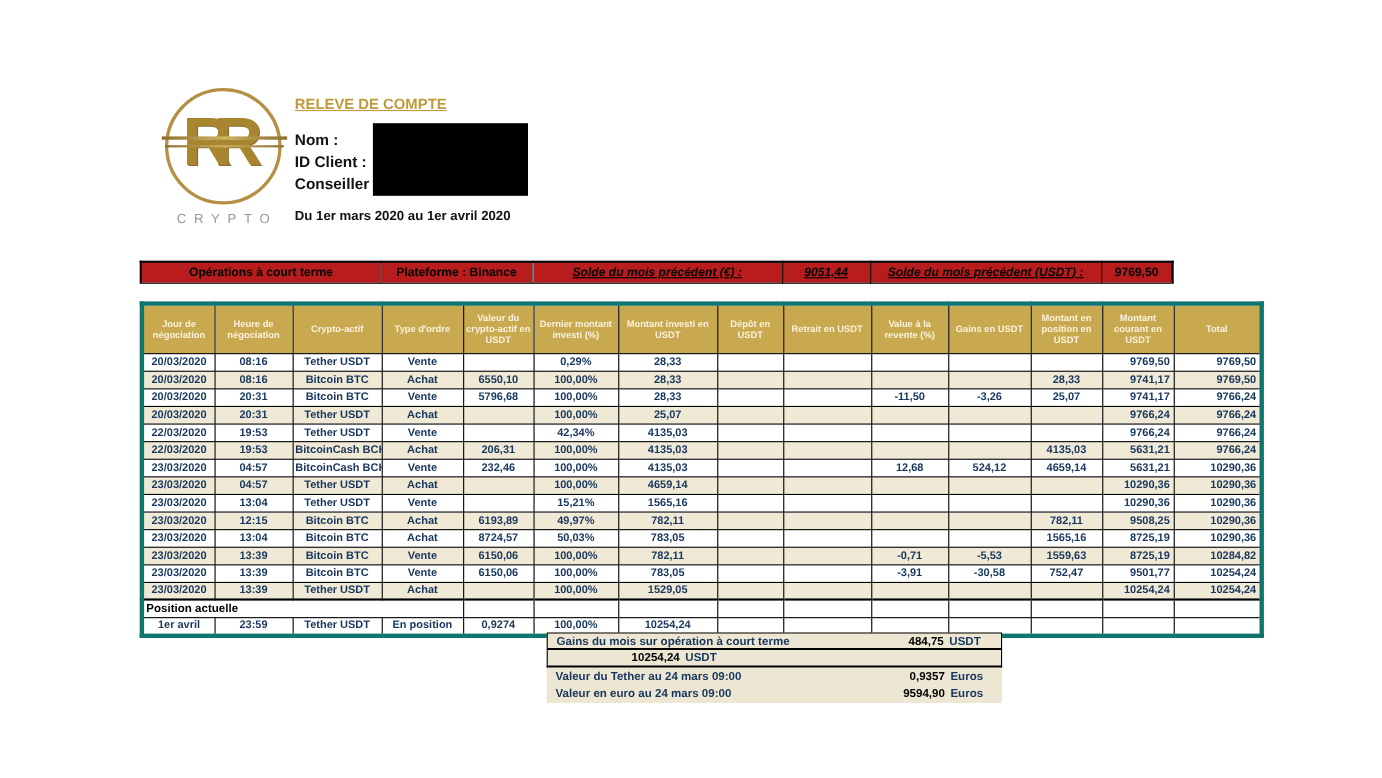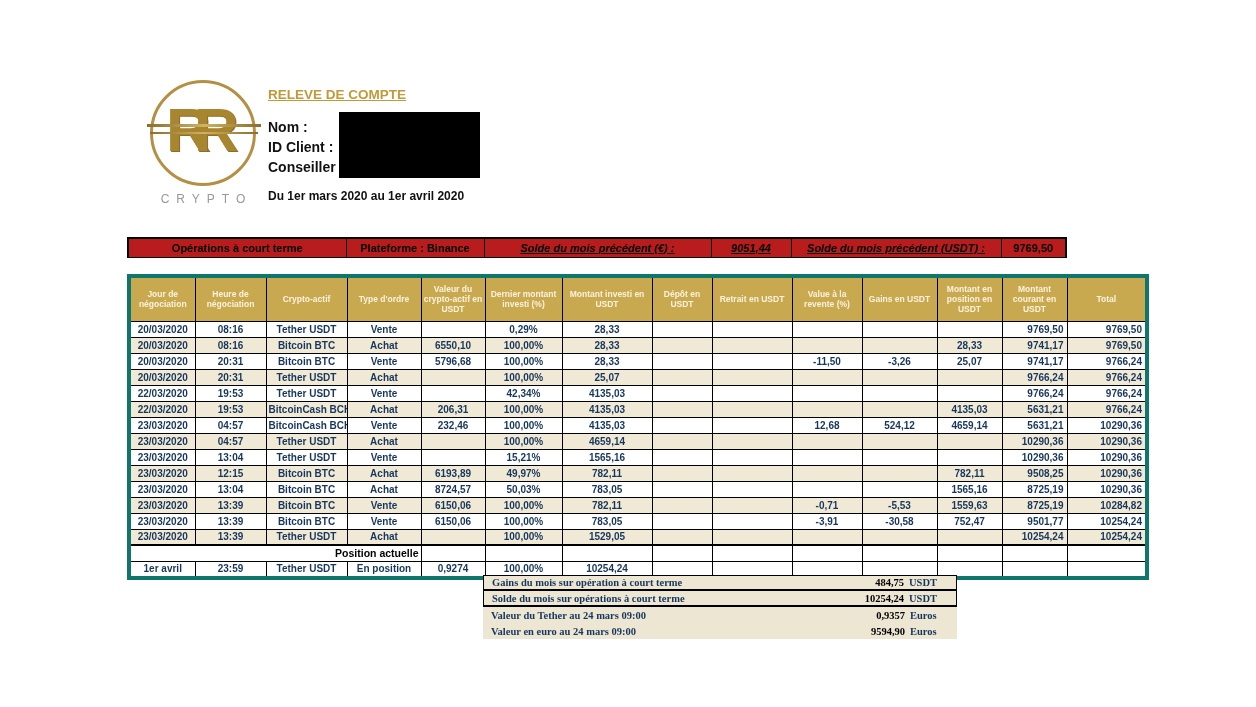--- a/index.html
+++ b/index.html
@@ -41,25 +41,25 @@
 
   
   .main { position:absolute; left:127px; top:274px; width:1020px; border:4px solid #0f766e; }
   .colhead td { background:#c9a950; color:#faf2dc; font-size:8.5px; text-align:center;
                 white-space:normal; line-height:1.2; height:45px; padding:0 1px; }
   tr.white td { background:#fff; }
   tr.beige td { background:#f0e9d6; }
   td.ac { text-align:center; }
   td.ar { text-align:right; padding-right:3px; }
   tr.pos-row td { border-top:2px solid #000; background:#fff; }
-  tr.pos-row td.pos-label { color:#000; text-align:right; font-size:10.5px; }
+  tr.pos-row td.pos-label { color:#000; text-align:left; font-size:10.5px; }
   tr.cur-row td { background:#fff; height:17px; }
 
   
-  .summary { position:absolute; left:483px; top:575px; width:474px;font-family:Liberation Serif, serif; }
+  .summary { position:absolute; left:497px; top:575px; width:414px; }
   .sum-row { display:flex; align-items:center; background:#ece6d2; height:16px; font-size:10.5px; }
   .sum-row .lbl { flex:1; padding-left:8px; color:#17365d; font-weight:bold; }
   .sum-row .val { width:120px; text-align:right; font-weight:bold; color:#000; }
   .sum-row .unit { width:52px; padding-left:5px; font-weight:bold; color:#17365d; }
   .sum-row.b1 { border:1px solid #000; border-bottom:2px solid #000; }
   .sum-row.b2 { border-left:1px solid #000; border-right:1px solid #000; border-bottom:2px solid #000; }
 </style>
 </head>
 <body>
 
@@ -392,21 +392,20 @@
       </tbody>
   </table>
 
   <div class="summary" id="summary">
       <div class="sum-row b1">
         <span class="lbl">Gains du mois sur opération à court terme</span>
         <span class="val">484,75</span>
         <span class="unit">USDT</span>
       </div>
       <div class="sum-row b2">
-        <span class="lbl">Solde du mois sur opérations à court terme</span>
         <span class="val">10254,24</span>
         <span class="unit">USDT</span>
       </div>
       <div class="sum-row">
         <span class="lbl">Valeur du Tether au 24 mars 09:00</span>
         <span class="val">0,9357</span>
         <span class="unit">Euros</span>
       </div>
       <div class="sum-row">
         <span class="lbl">Valeur en euro au 24 mars 09:00</span>

